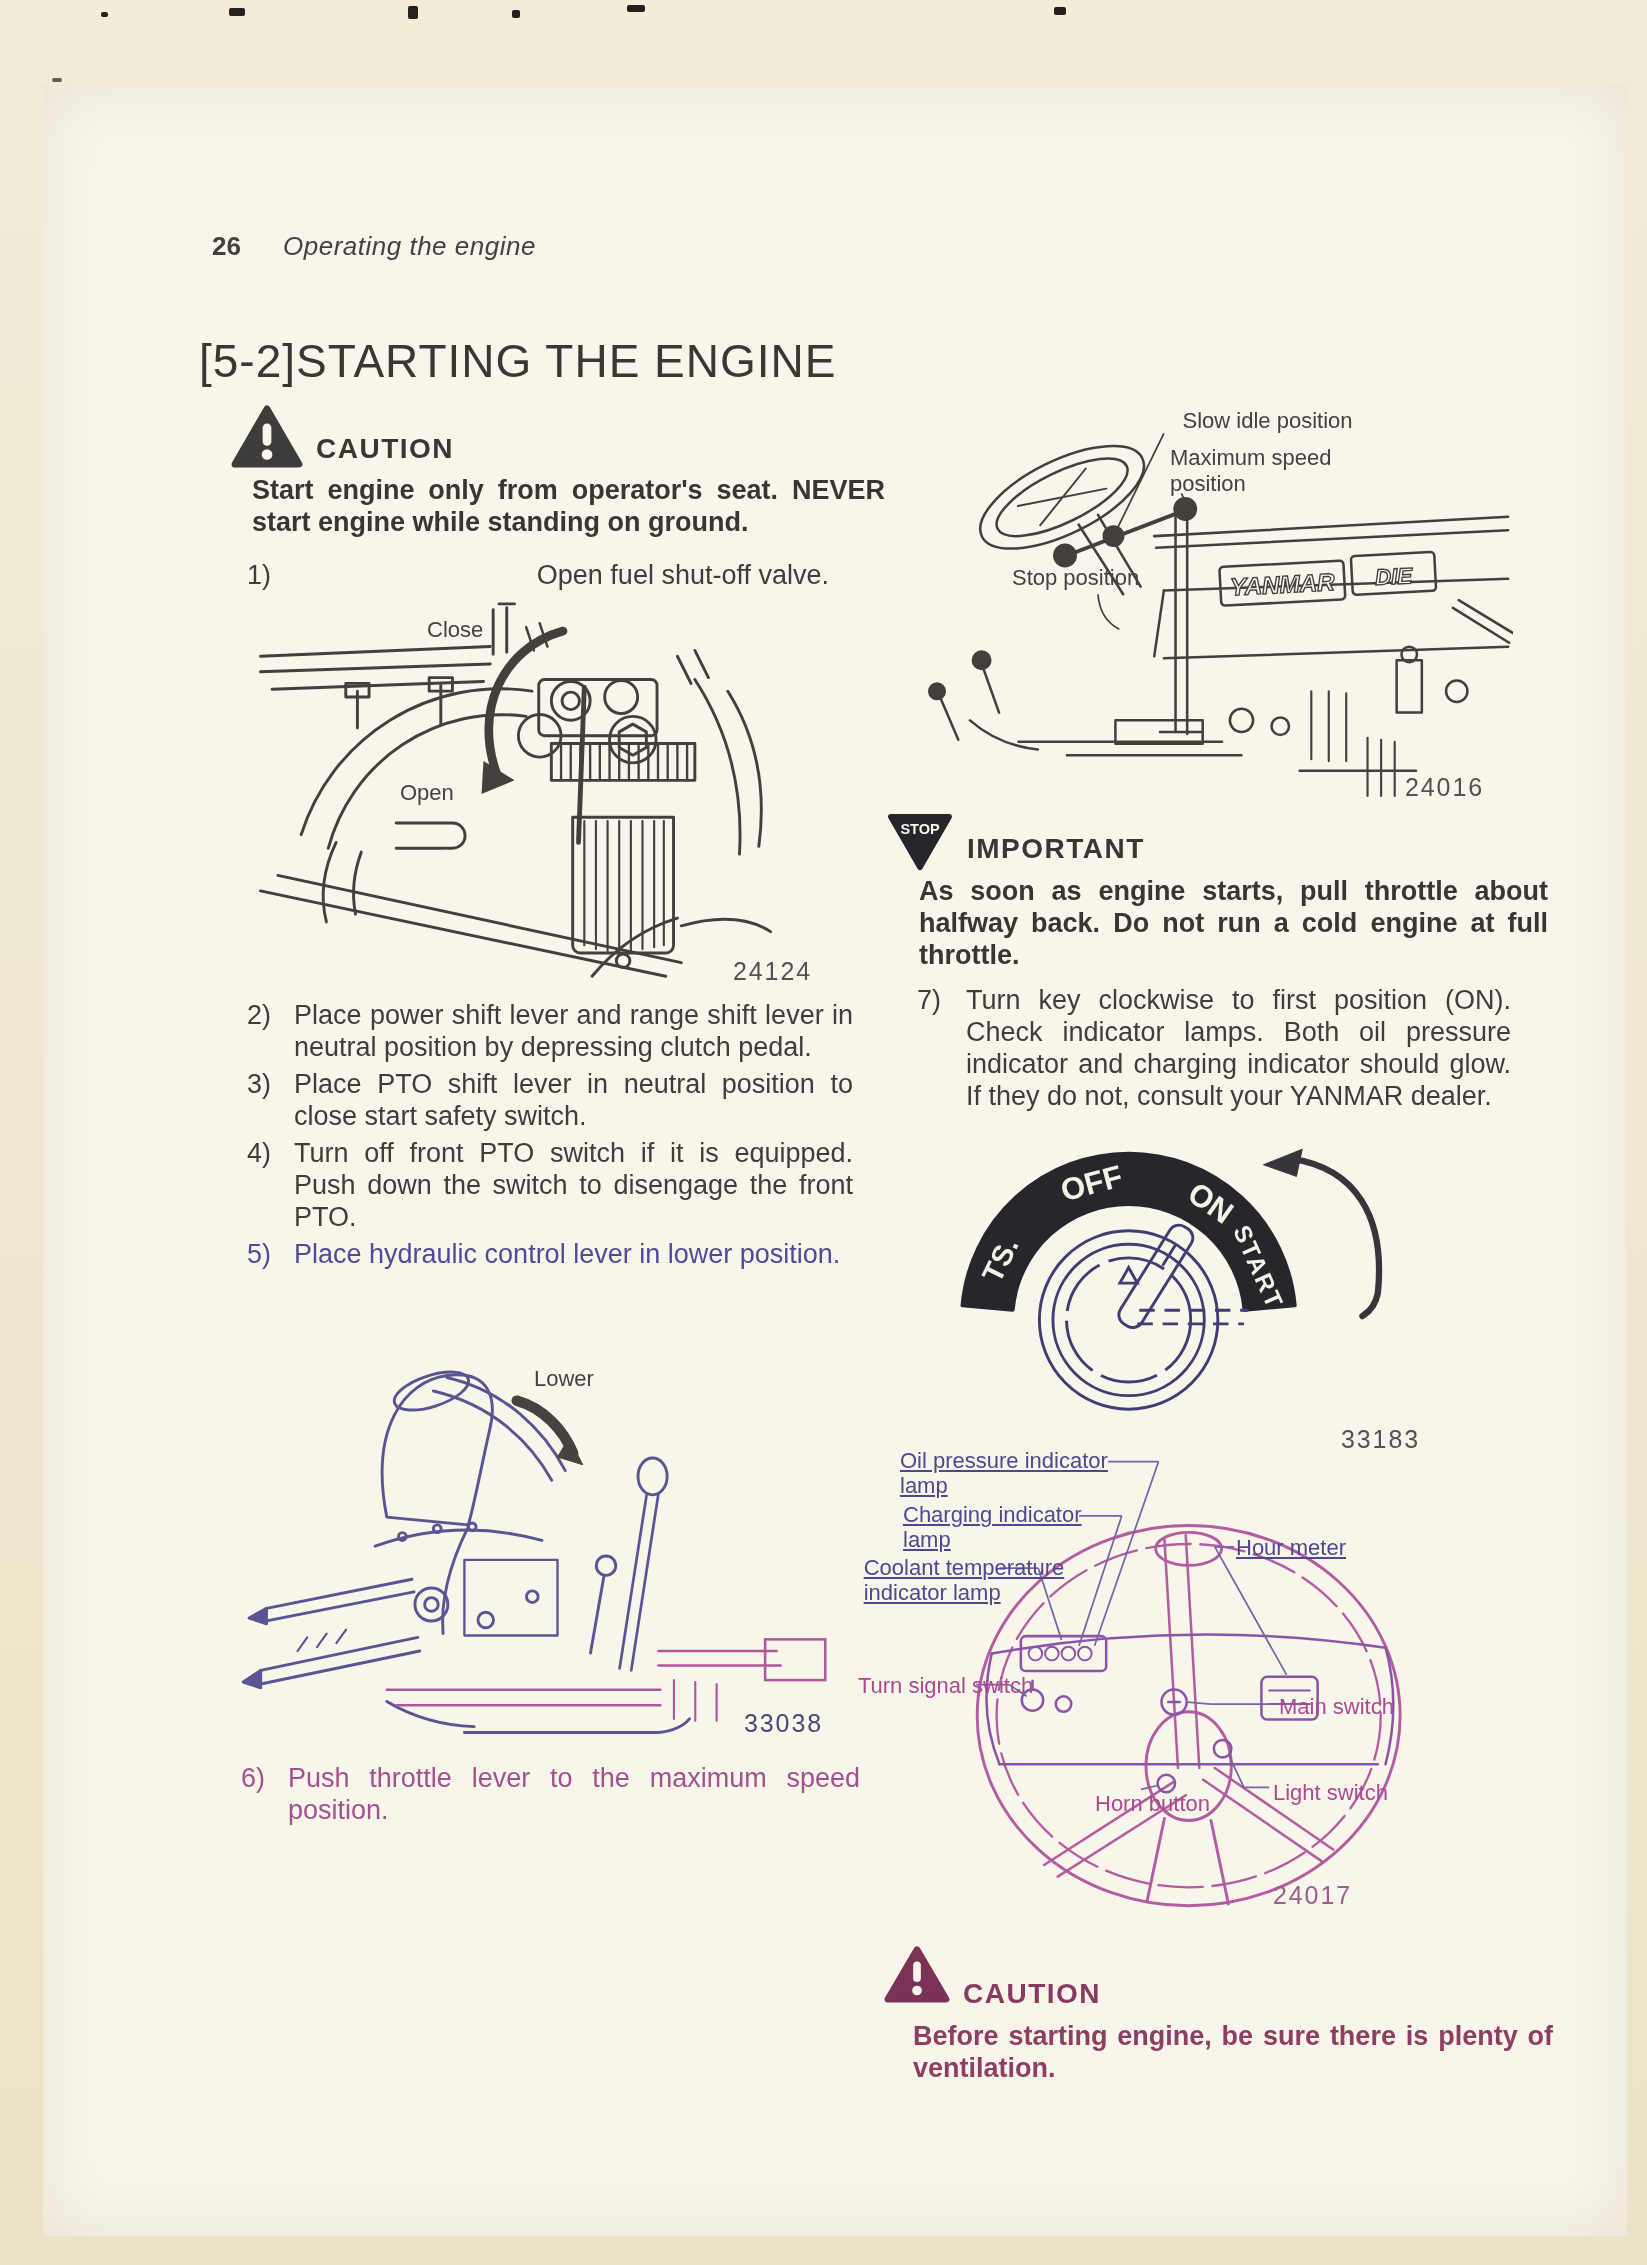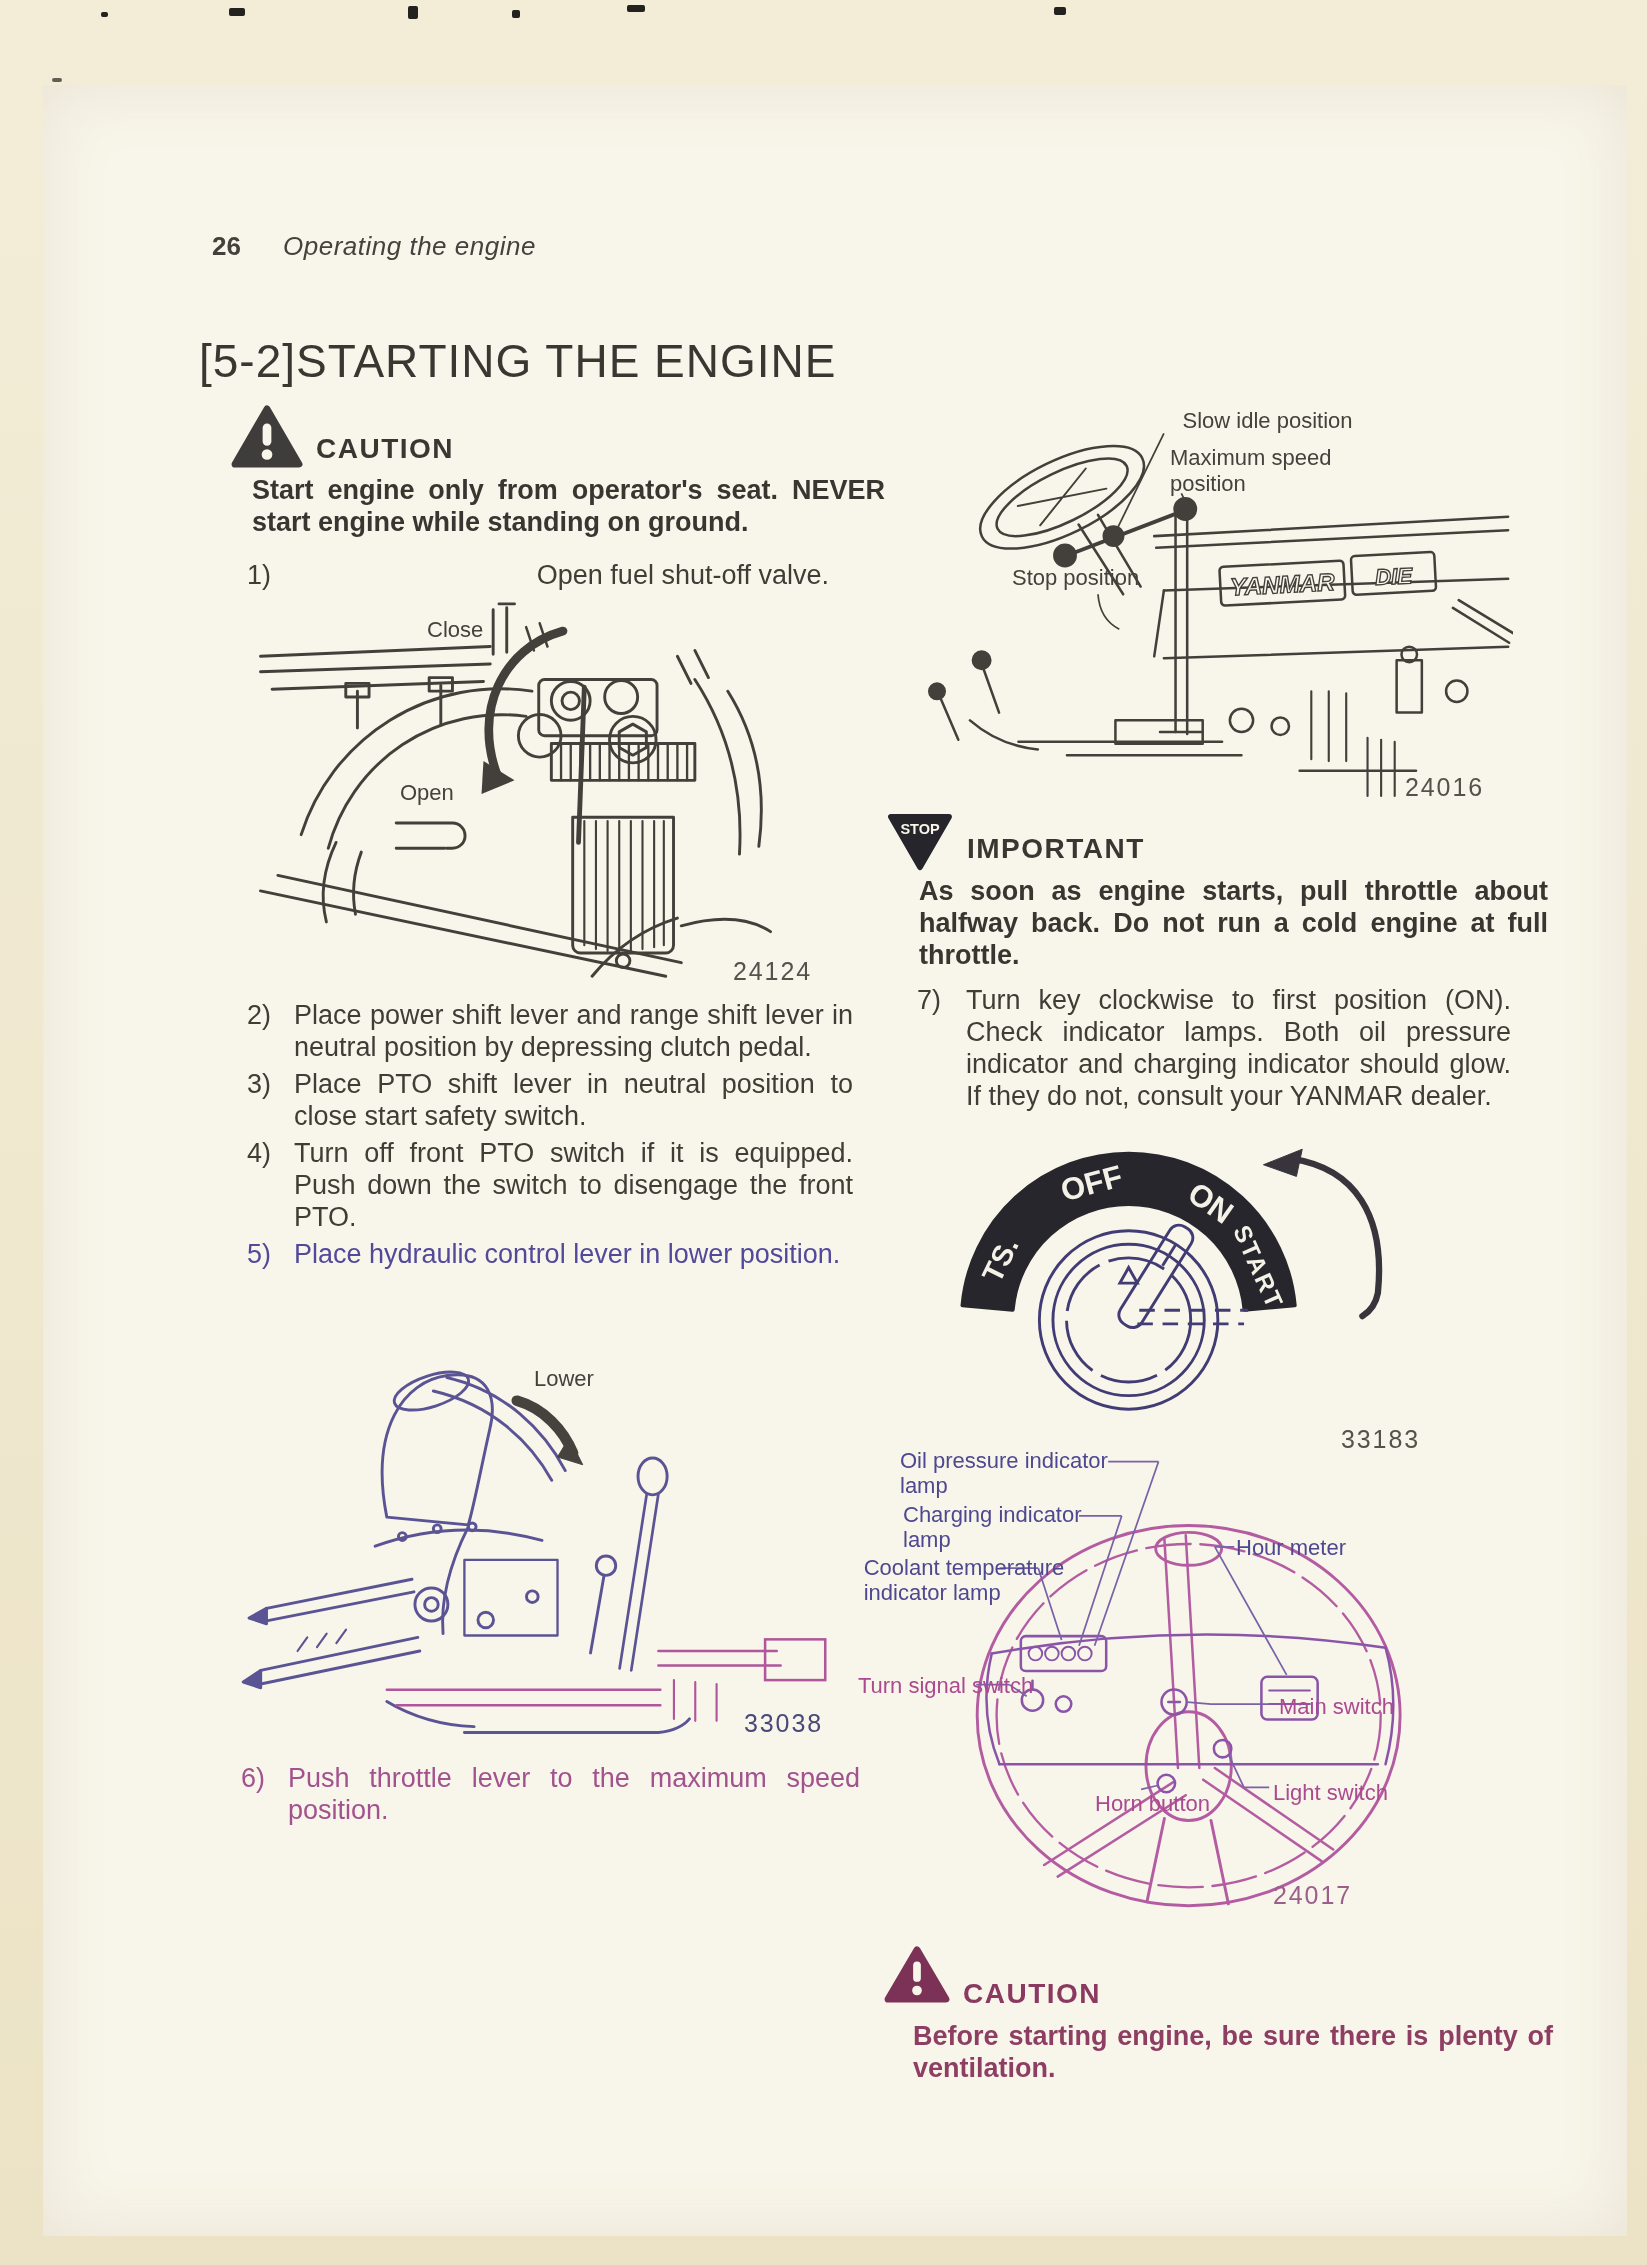--- a/index.html
+++ b/index.html
@@ -18,21 +18,21 @@
   .step .num{width:47px;flex:none;}
   .step .txt{flex:1;text-align:justify;}
   .steps .step{margin-bottom:4.9px;}
   .step5{color:#52499a;}
   .step6{color:#a2528e;}
   .caution-head{color:#8a3a60;}
   .caution-par{color:#8e3e62;}
   .fig-label{font-size:22px;color:#45423d;line-height:26px;}
   .fig-num{font-size:25px;color:#55524d;letter-spacing:1.9px;}
   .dash-label{font-size:22px;line-height:25px;}
-  .ink-indigo{color:#4e4890;}
+  .ink-indigo{color:#4e4890;text-decoration:underline;}
   .ink-magenta{color:#ab4a90;}
   svg text{font-family:"Liberation Sans","DejaVu Sans",sans-serif;}
 </style>
 </head>
 <body>
 
 <div id="page">
   <div class="paper"></div>
 
   <div class="mark" style="left:101px;top:11.6px;width:6.8px;height:5.8px;"></div>

